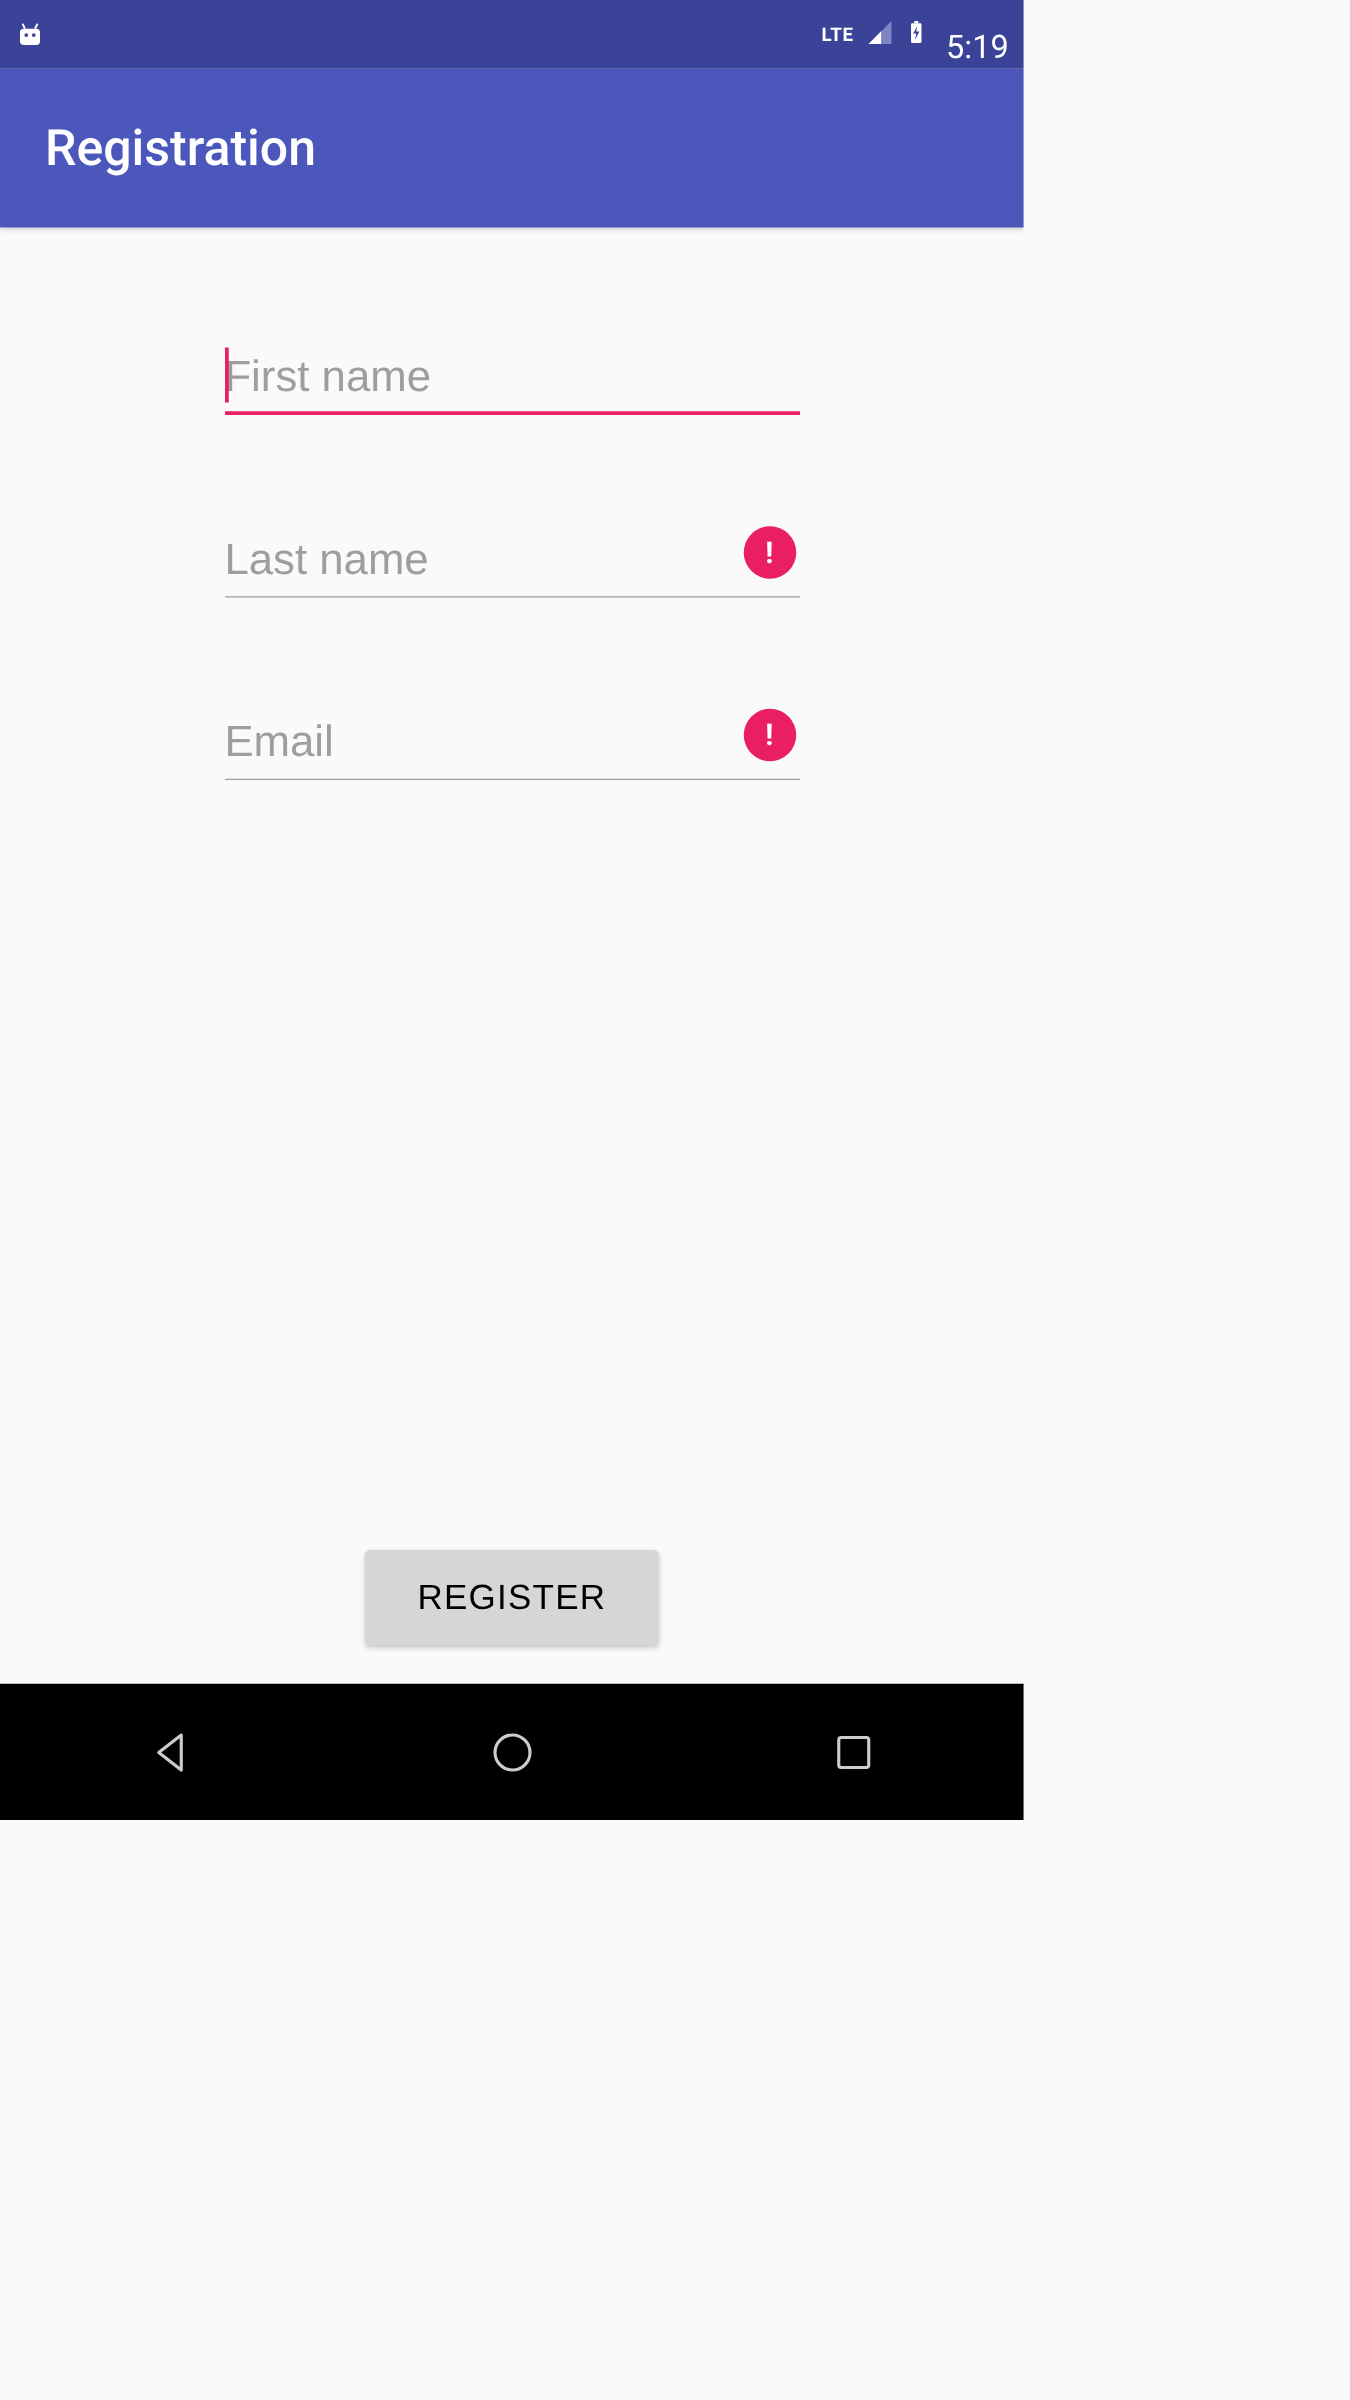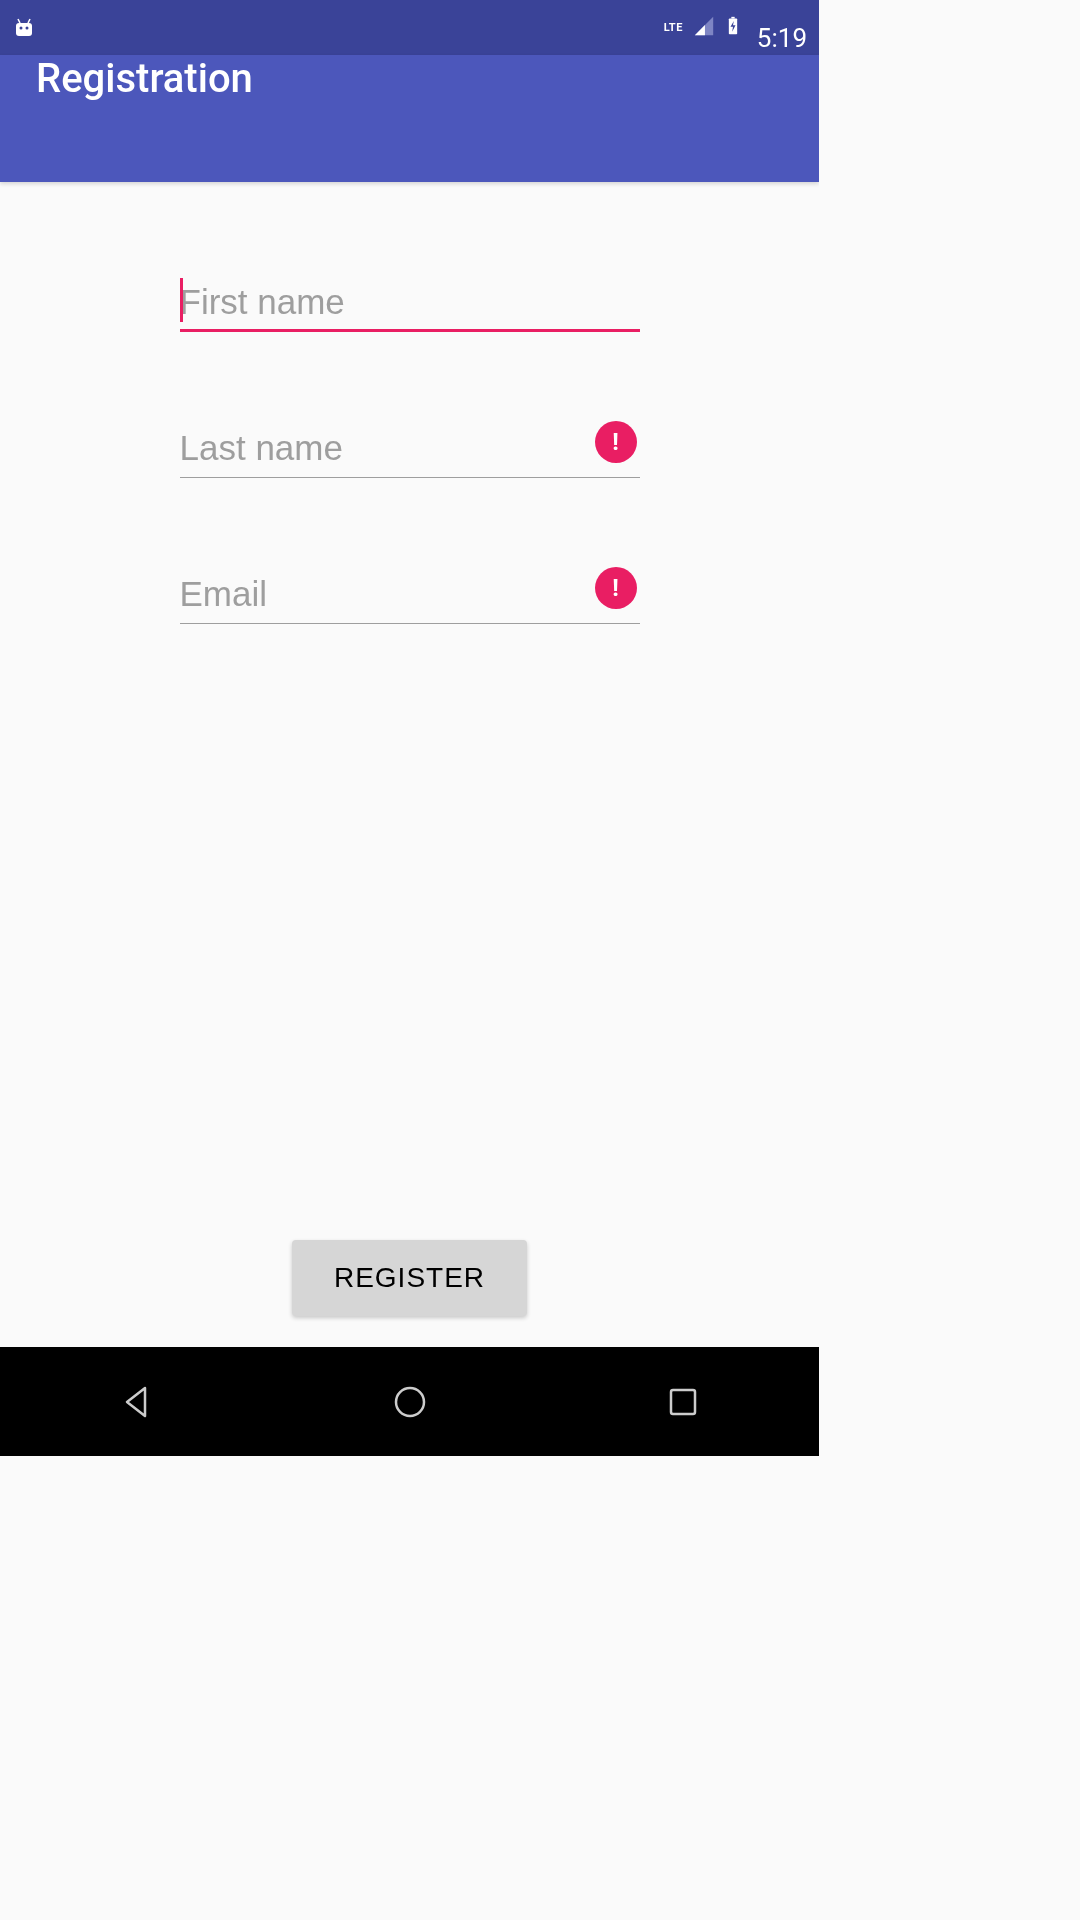--- a/index.html
+++ b/index.html
@@ -39,21 +39,21 @@
       display: flex;
       align-items: center;
       justify-content: center;
     }
     .robot-icon svg {
       width: 24px;
       height: 24px;
       fill: white;
     }
     .lte-text {
-      font-size: 11px;
+      font-size: 15px;
       font-weight: bold;
       letter-spacing: 0.5px;
       margin-right: 2px;
     }
     .signal-icon svg {
       width: 22px;
       height: 22px;
     }
     .battery-icon svg {
       width: 20px;
@@ -62,20 +62,21 @@
     .time-text {
       font-size: 26px;
       font-weight: 400;
       margin-left: 6px;
       margin-top: 21px;
     }
     .app-bar {
       height: 127px;
       background: #4c57bb;
       display: flex;
+      align-items: center;
       padding: 0 36px;
       box-shadow: 0 2px 4px rgba(0,0,0,0.15);
     }
     .app-title {
       color: white;
       font-size: 40px;
       font-weight: 500;
     }
     .form-container {
       padding: 92px 0 0 0;

